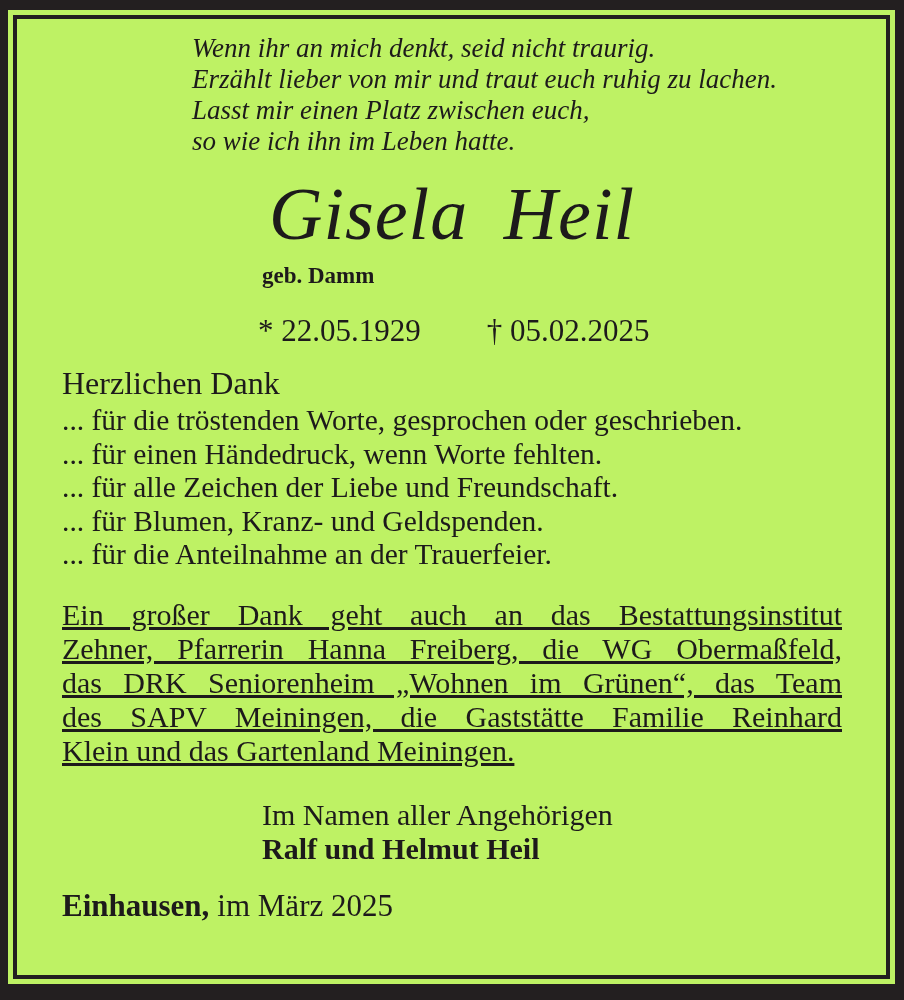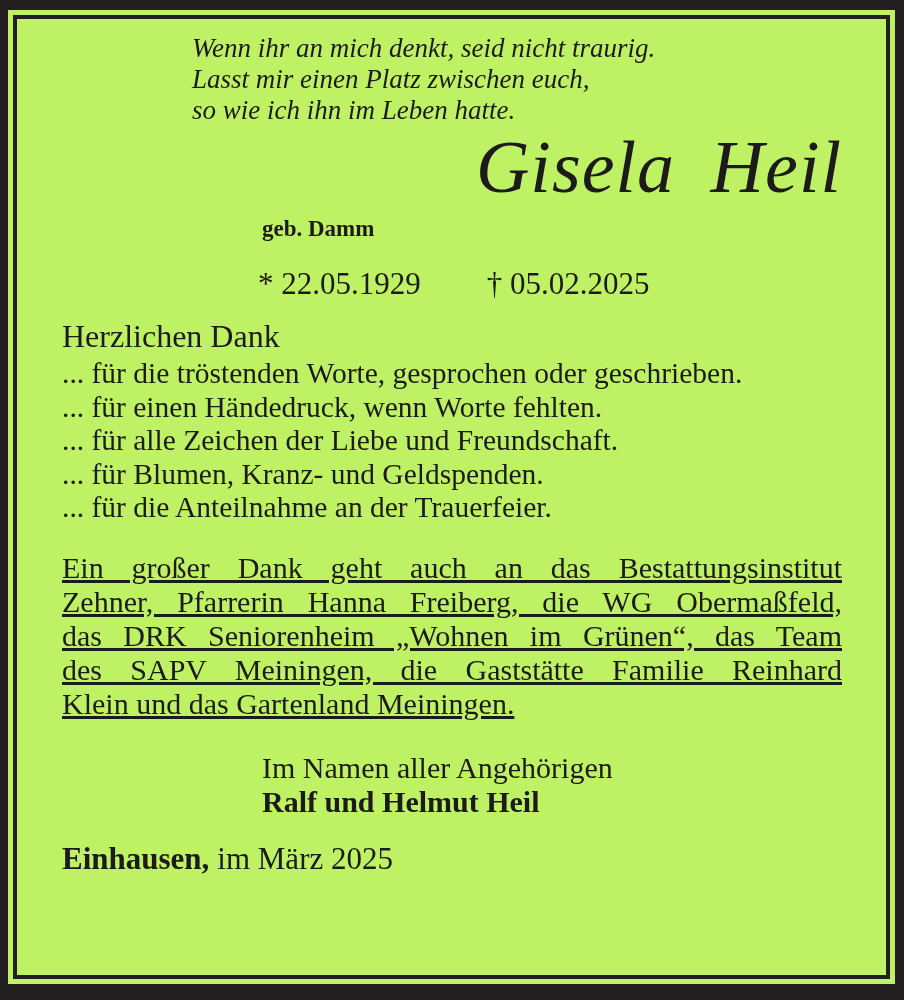--- a/index.html
+++ b/index.html
@@ -37,21 +37,22 @@
 
   .poem {
     margin: 6px 0 0 130px;
     font-style: italic;
     font-size: 27px;
     line-height: 31px;
     white-space: nowrap;
   }
 
   .name {
-    text-align: right;
+    margin-top: 16px;
+    text-align: center;
     font-style: italic;
     font-size: 74px;
     line-height: 82px;
     word-spacing: 16px;
     letter-spacing: 1px;
   }
 
   .maiden-name {
     margin: 4px 0 0 200px;
     font-weight: bold;
@@ -109,20 +110,21 @@
 </style>
 </head>
 <body>
 
 <div class="ad">
   <div class="frame-outer"></div>
   <div class="frame-inner">
 
     <div class="poem">
       <div>Wenn ihr an mich denkt, seid nicht traurig.</div>
+      <div>Erzählt lieber von mir und traut euch ruhig zu lachen.</div>
       <div>Lasst mir einen Platz zwischen euch,</div>
       <div>so wie ich ihn im Leben hatte.</div>
     </div>
 
     <div class="name">Gisela Heil</div>
 
     <div class="maiden-name">geb. Damm</div>
 
     <div class="dates">
       <span class="birth"><span>*</span> <span>22.05.1929</span></span><span class="death"><span>†</span> <span>05.02.2025</span></span>

